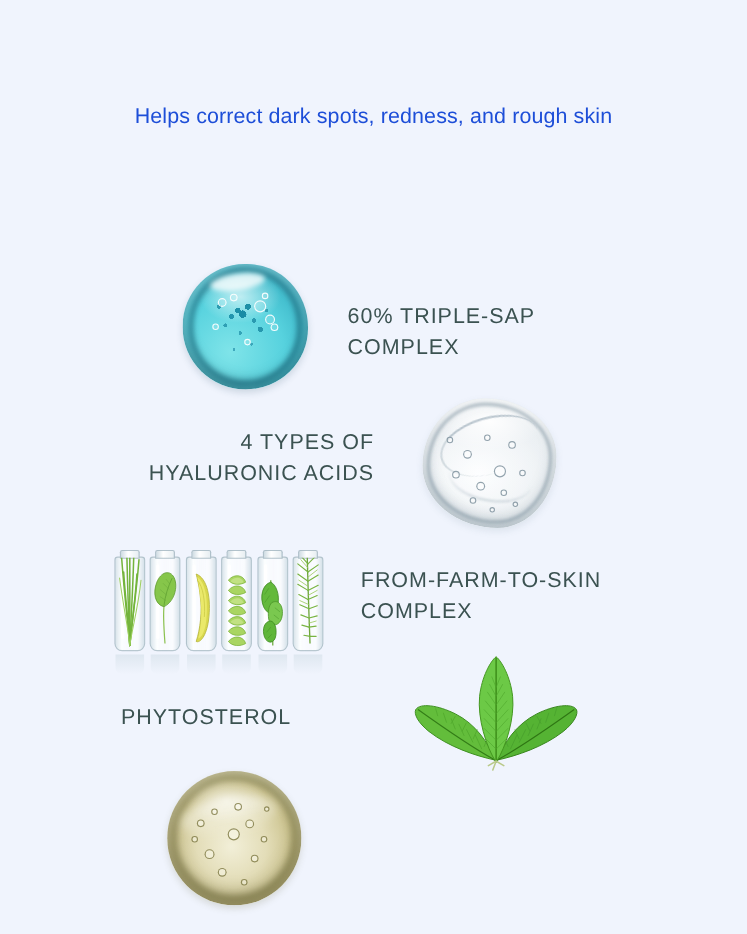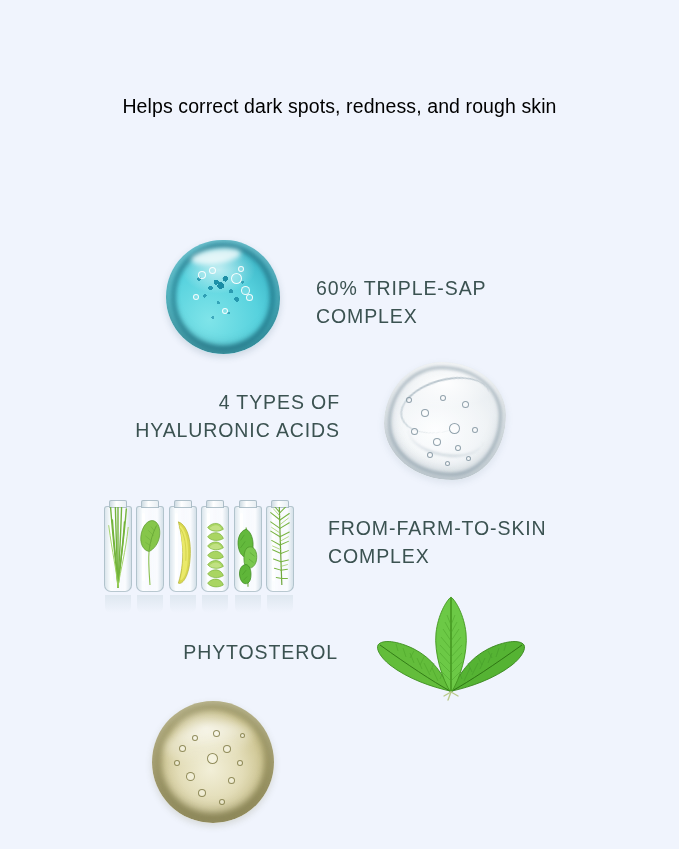--- a/index.html
+++ b/index.html
@@ -38,21 +38,21 @@
     font-size: 35px;
     line-height: 45px;
     font-weight: 400;
     letter-spacing: 0.5px;
     margin: 0;
     white-space: pre-line;
   }
   .subhead {
     margin: 0;
     padding-top: 22px;
-    color: #000000;
+    color: #1d4ed8;
     font-size: 19.5px;
     line-height: 24px;
     font-weight: 400;
     letter-spacing: 0.1px;
   }
 
   
   .ing-row {
     position: absolute;
     left: 0;
@@ -73,21 +73,21 @@
   #row-triple-sap   { top: 232px; }
   #row-hyaluronic   { top: 358px; }
   #row-farm         { top: 480px; }
   #row-phytosterol  { top: 593px; }
   #row-niacinamide  { top: 695px; }
 
   
   #row-triple-sap  .ing-label { left: 316px; top: 42px; text-align: left; }
   #row-hyaluronic  .ing-label { left: 120px; top: 30px; width: 220px; text-align: right; }
   #row-farm        .ing-label { left: 316px; top: 34px; text-align: left; margin-left: 12px; }
-  #row-phytosterol .ing-label { left: 110px; top: 45px; width: 228px; text-align: right; }
+  #row-phytosterol .ing-label { left: 110px; top: 45px; width: 228px; }
   #row-niacinamide .ing-label { left: 315px; top: 48px; text-align: left; }
 
   .visual {
     position: absolute;
   }
 
   
   #vis-triple-sap { left: 166px; top: 8px; width: 114px; height: 114px; }
   .gel-blue {
     position: absolute;

